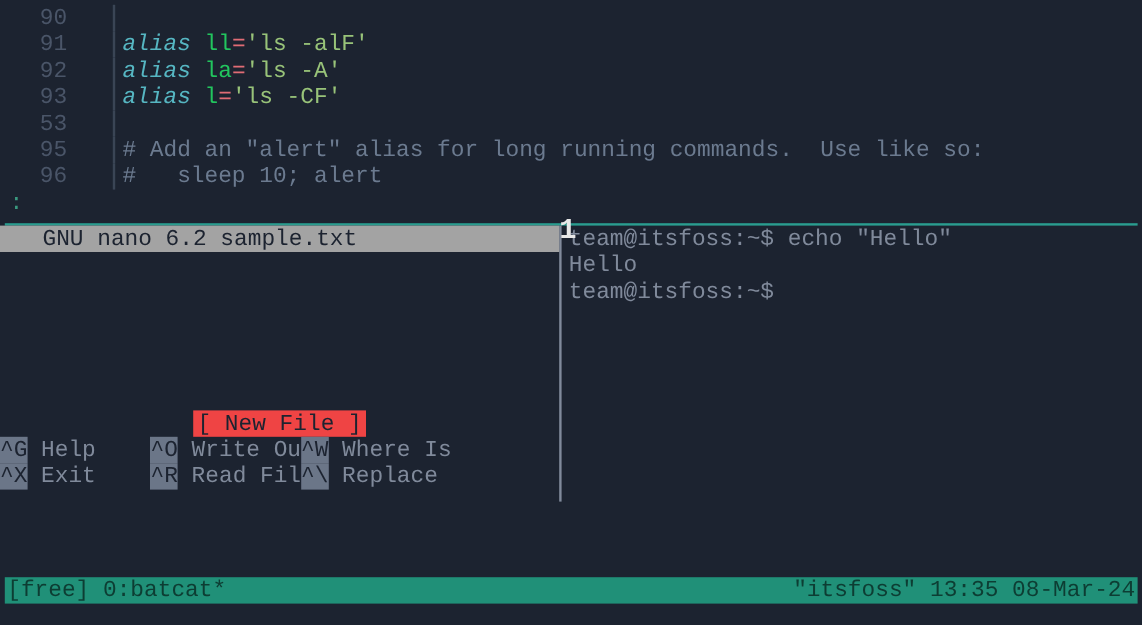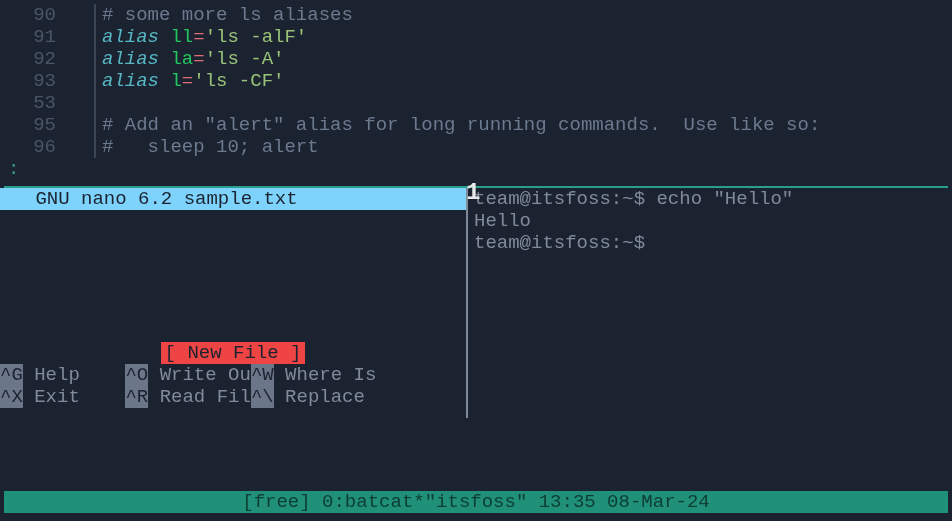--- a/index.html
+++ b/index.html
@@ -79,21 +79,21 @@
   .pane-num {
     position: absolute;
     top: -6px;
     left: -2px;
     color: #e8e8e8;
     font-size: 24px;
     font-weight: bold;
     z-index: 5;
   }
   .nano-title {
-    background: #7dd3fc;
+    background: #a3a3a3;
     color: #1c2330;
     padding: 0 24px;
     white-space: pre;
   }
   .nano-body {
     height: 132px;
   }
   .nano-newfile {
     text-align: center;
   }
@@ -107,40 +107,40 @@
   }
   .nano-help .k {
     background: #6b7688;
     color: #1c2330;
   }
   .term-line {
     white-space: pre;
   }
   .status-bar {
     position: absolute;
-    bottom: 8px;
+    bottom: 18px;
     left: 4px;
     right: 4px;
     background: #209078;
     color: #0d3d33;
     display: flex;
-    justify-content: center;
-    padding: 0 12px;
+    justify-content: space-between;
+    padding: 0 2px;
     height: 22px;
     line-height: 22px;
   }
   .status-left { white-space: pre; }
   .status-right { white-space: pre; color: #0d3d33; }
 </style>
 </head>
 <body>
 
 <div class="top-pane">
   <div id="code-container">
-      <div class="code-line"><span class="gutter">90</span><span class="bar-space"></span><span class="bar"></span><span class="code comment"># some more ls aliases</span></div>
+      <div class="code-line"><span class="gutter">90</span><span class="bar-space"></span><span class="bar"></span></div>
       <div class="code-line"><span class="gutter">91</span><span class="bar-space"></span><span class="bar"></span><span class="code"><span class="kw">alias</span> <span class="var">ll</span><span class="op">=</span><span class="str">'ls -alF'</span></span></div>
       <div class="code-line"><span class="gutter">92</span><span class="bar-space"></span><span class="bar"></span><span class="code"><span class="kw">alias</span> <span class="var">la</span><span class="op">=</span><span class="str">'ls -A'</span></span></div>
       <div class="code-line"><span class="gutter">93</span><span class="bar-space"></span><span class="bar"></span><span class="code"><span class="kw">alias</span> <span class="var">l</span><span class="op">=</span><span class="str">'ls -CF'</span></span></div>
       <div class="code-line"><span class="gutter">53</span><span class="bar-space"></span><span class="bar"></span><span class="code"> </span></div>
       <div class="code-line"><span class="gutter">95</span><span class="bar-space"></span><span class="bar"></span><span class="code comment"># Add an "alert" alias for long running commands.  Use like so:</span></div>
       <div class="code-line"><span class="gutter">96</span><span class="bar-space"></span><span class="bar"></span><span class="code comment">#   sleep 10; alert</span></div>
     </div>
   <div class="prompt-line">:</div>
 </div>
 

